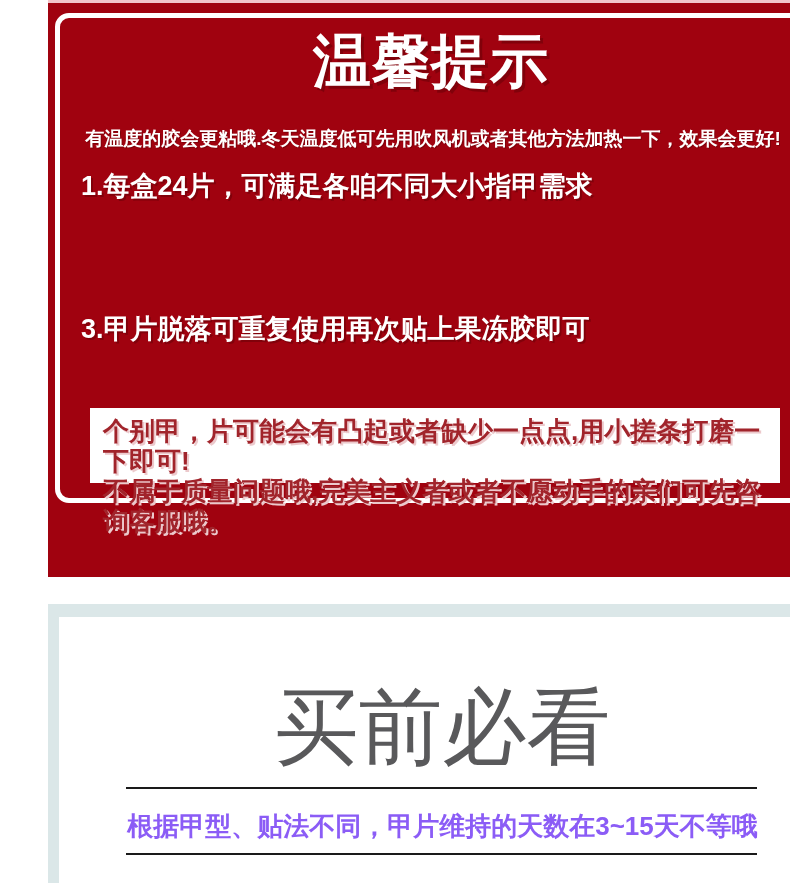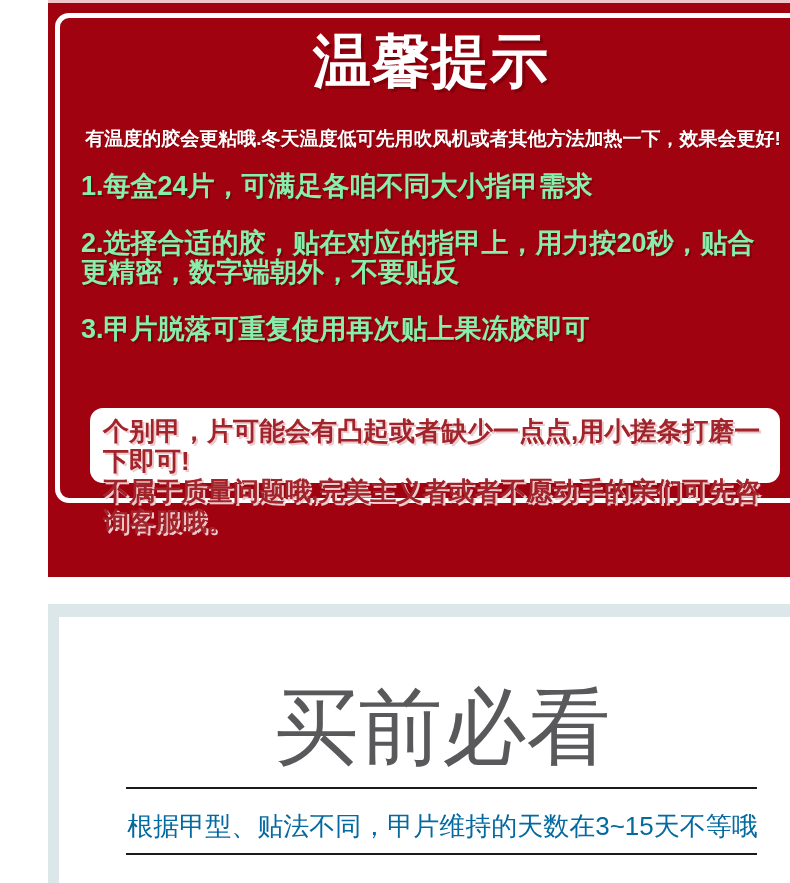--- a/index.html
+++ b/index.html
@@ -37,33 +37,32 @@
   .tips-sub {
     position: absolute; top: 115px; left: 10px; right: 30px;
     margin: 12px; text-align: center;
     color: #ffffff; font-weight: bold;
     font-size: 19px; line-height: 23px;
     text-shadow: 1px 1px 0 rgba(60,0,0,0.35);
   }
   .tip-item {
     position: absolute; left: 33px; width: 697px;
     margin: 0;
-    color: #86efac; font-weight: bold;
+    color: #ffffff; font-weight: bold;
     font-size: 27px; line-height: 29px;
     text-shadow: 2px 2px 0 rgba(60,0,0,0.30);
   }
   .tip-item-1 { top: 172px; }
   .tip-item-2 { top: 229px; }
   .tip-item-3 { top: 315px; }
   .notice-box {
     position: absolute; left: 42px; top: 408px;
     width: 690px; height: 75px;
     background: #ffffff;
     padding: 8px 6px 0 13px;
-    border-radius: 13px;
   }
   .notice-box p {
     margin: 0;
     color: #a1242b; font-weight: bold;
     font-size: 26px; line-height: 30px;
     text-shadow: 2px 2px 0 #ecc9cc;
   }
 
   
   .buy {
@@ -84,40 +83,39 @@
   }
   .rule {
     position: absolute; left: 67px; width: 631px; height: 2px;
     background: #1a1a1a;
   }
   .rule-top { top: 170px; }
   .rule-bottom { top: 236px; }
   .buy-note {
     position: absolute; top: 192px; left: 40px; right: 40px;
     margin: 0; text-align: center;
-    color: #0369a1; font-weight: 400;
+    color: #8b5cf6; font-weight: 700;
     font-size: 26px; line-height: 34px;
   }
 </style>
 </head>
 <body>
 
 <div class="page">
 
   <section class="tips">
     <div class="pink-strip"></div>
     <div class="frame"></div>
 
     <h1 class="tips-title">温馨提示</h1>
 
     <p class="tips-sub">有温度的胶会更粘哦.冬天温度低可先用吹风机或者其他方法加热一下，效果会更好!</p>
 
     <p class="tip-item tip-item-1">1.每盒24片，可满足各咱不同大小指甲需求</p>
 
-    <p class="tip-item tip-item-2">2.选择合适的胶，贴在对应的指甲上，用力按20秒，贴合更精密，数字端朝外，不要贴反</p>
 
     <p class="tip-item tip-item-3">3.甲片脱落可重复使用再次贴上果冻胶即可</p>
 
     <div class="notice-box">
       <p>个别甲，片可能会有凸起或者缺少一点点,用小搓条打磨一下即可!</p>
       <p>不属于质量问题哦,完美主义者或者不愿动手的亲们可先咨询客服哦。</p>
     </div>
   </section>
 
   <section class="buy">

